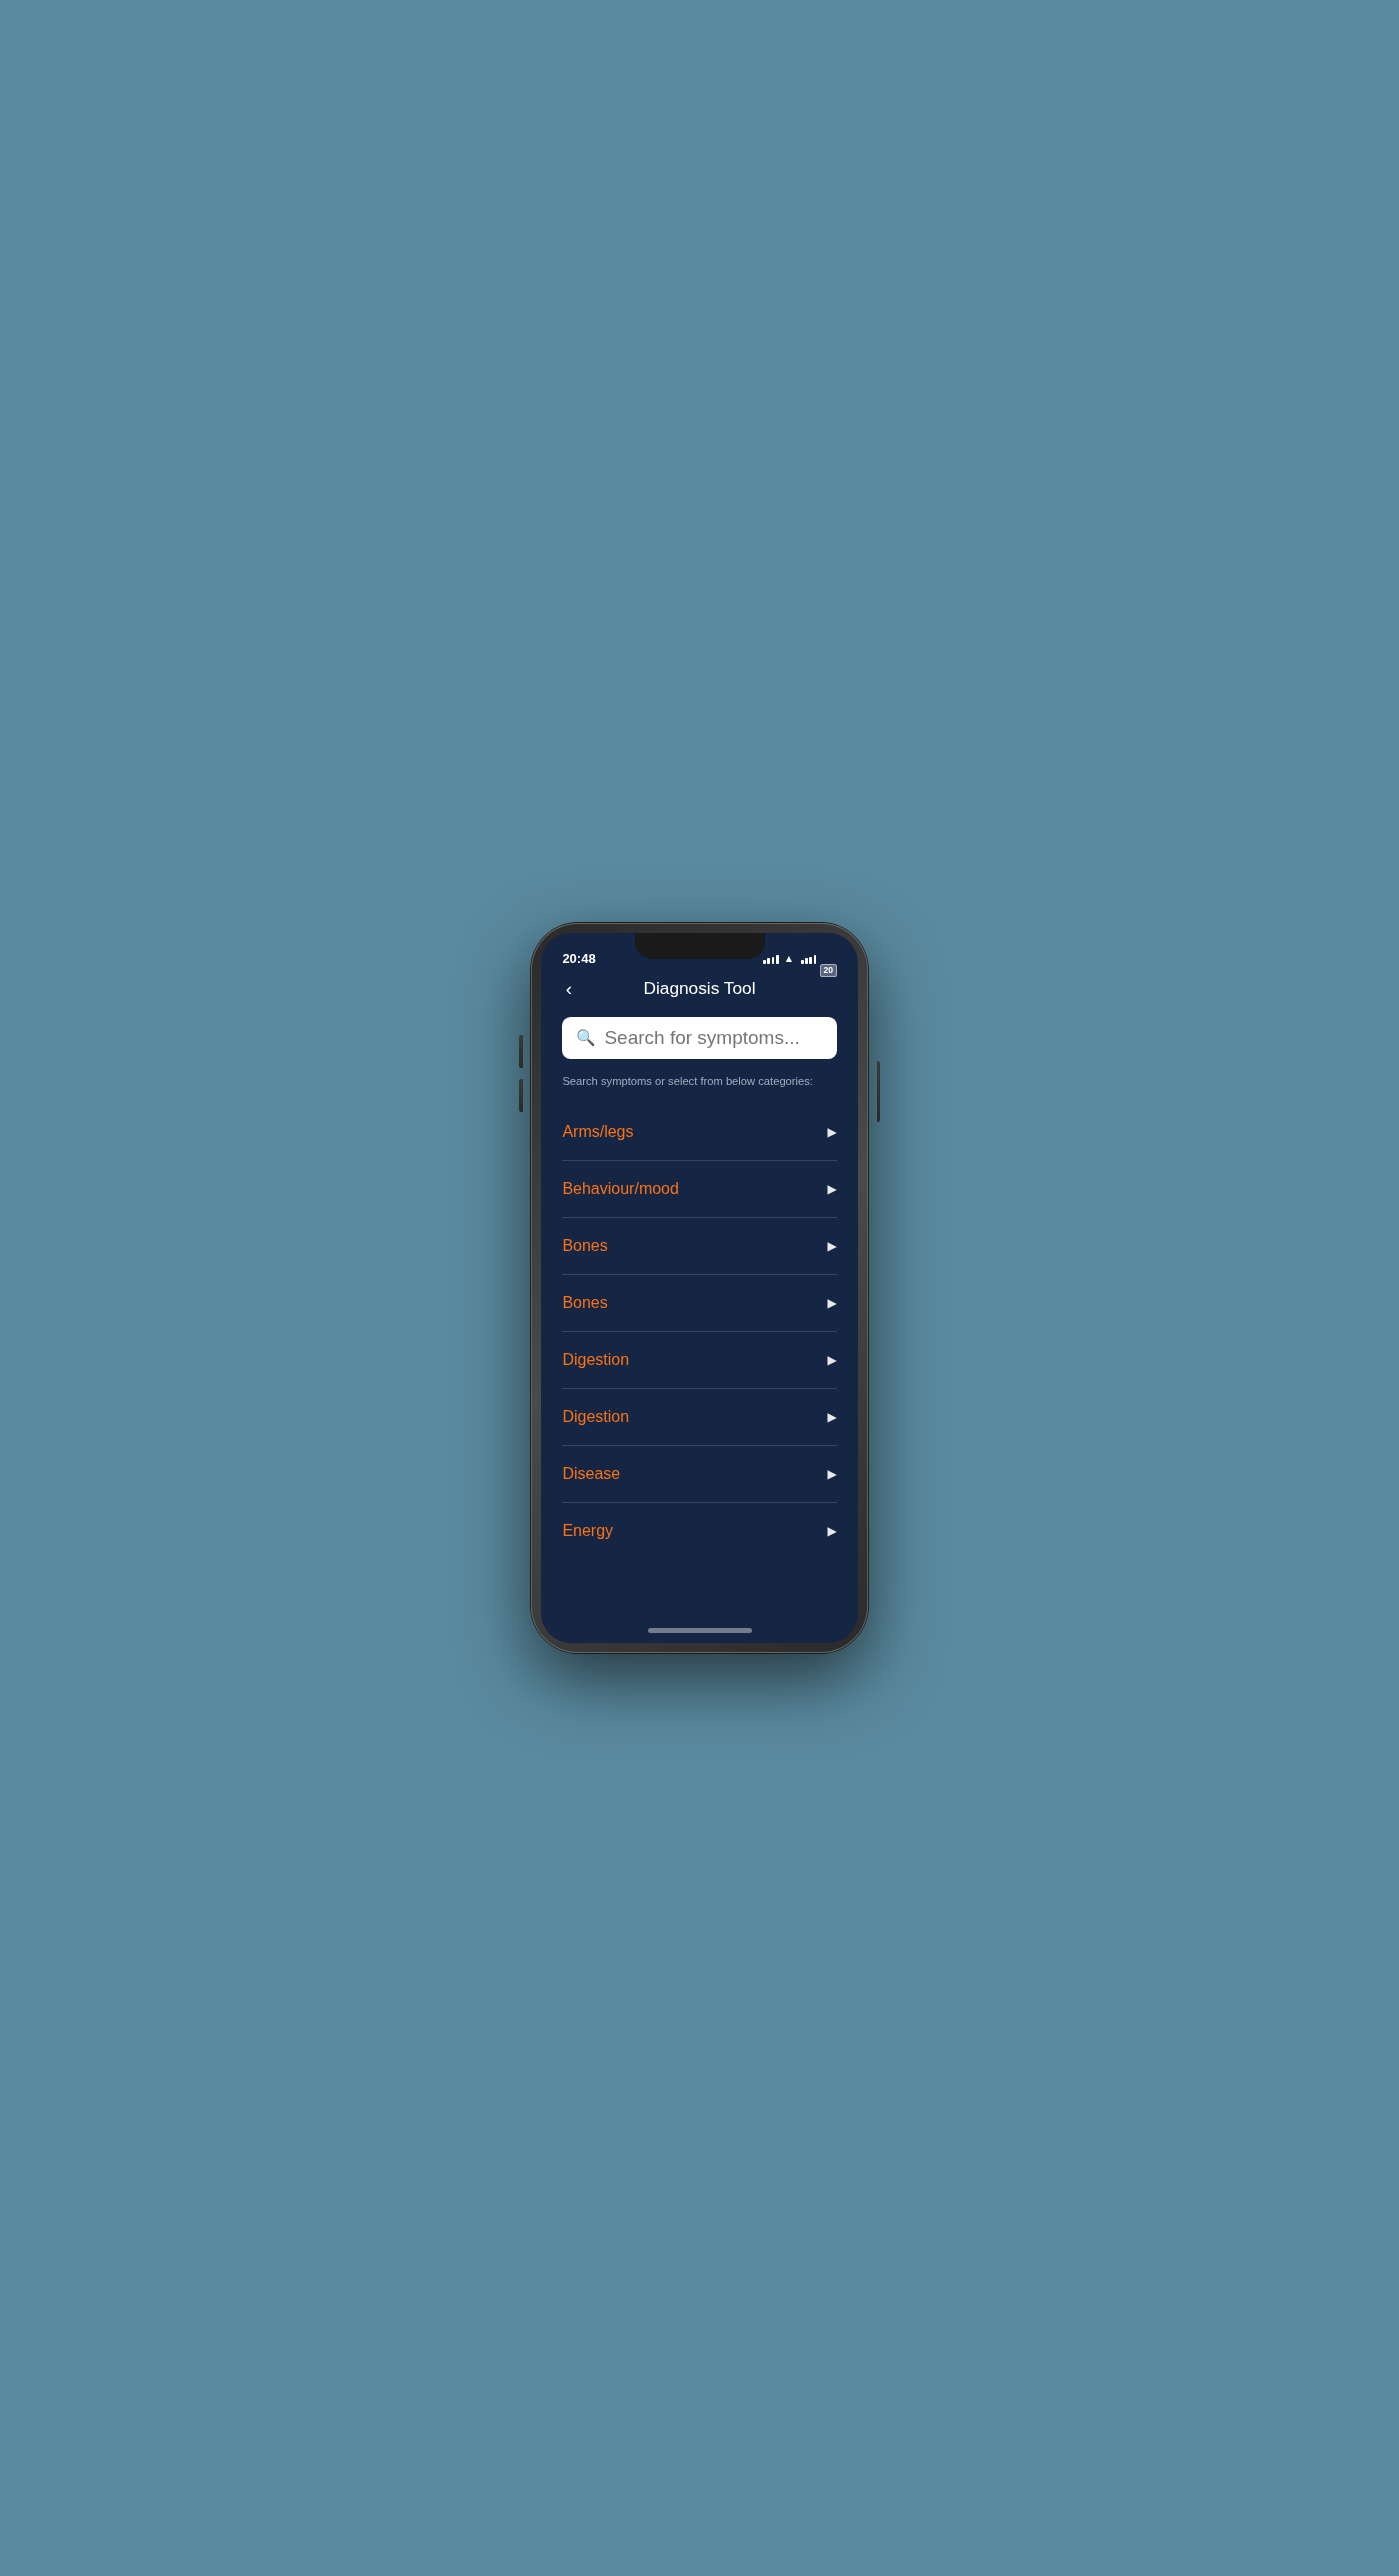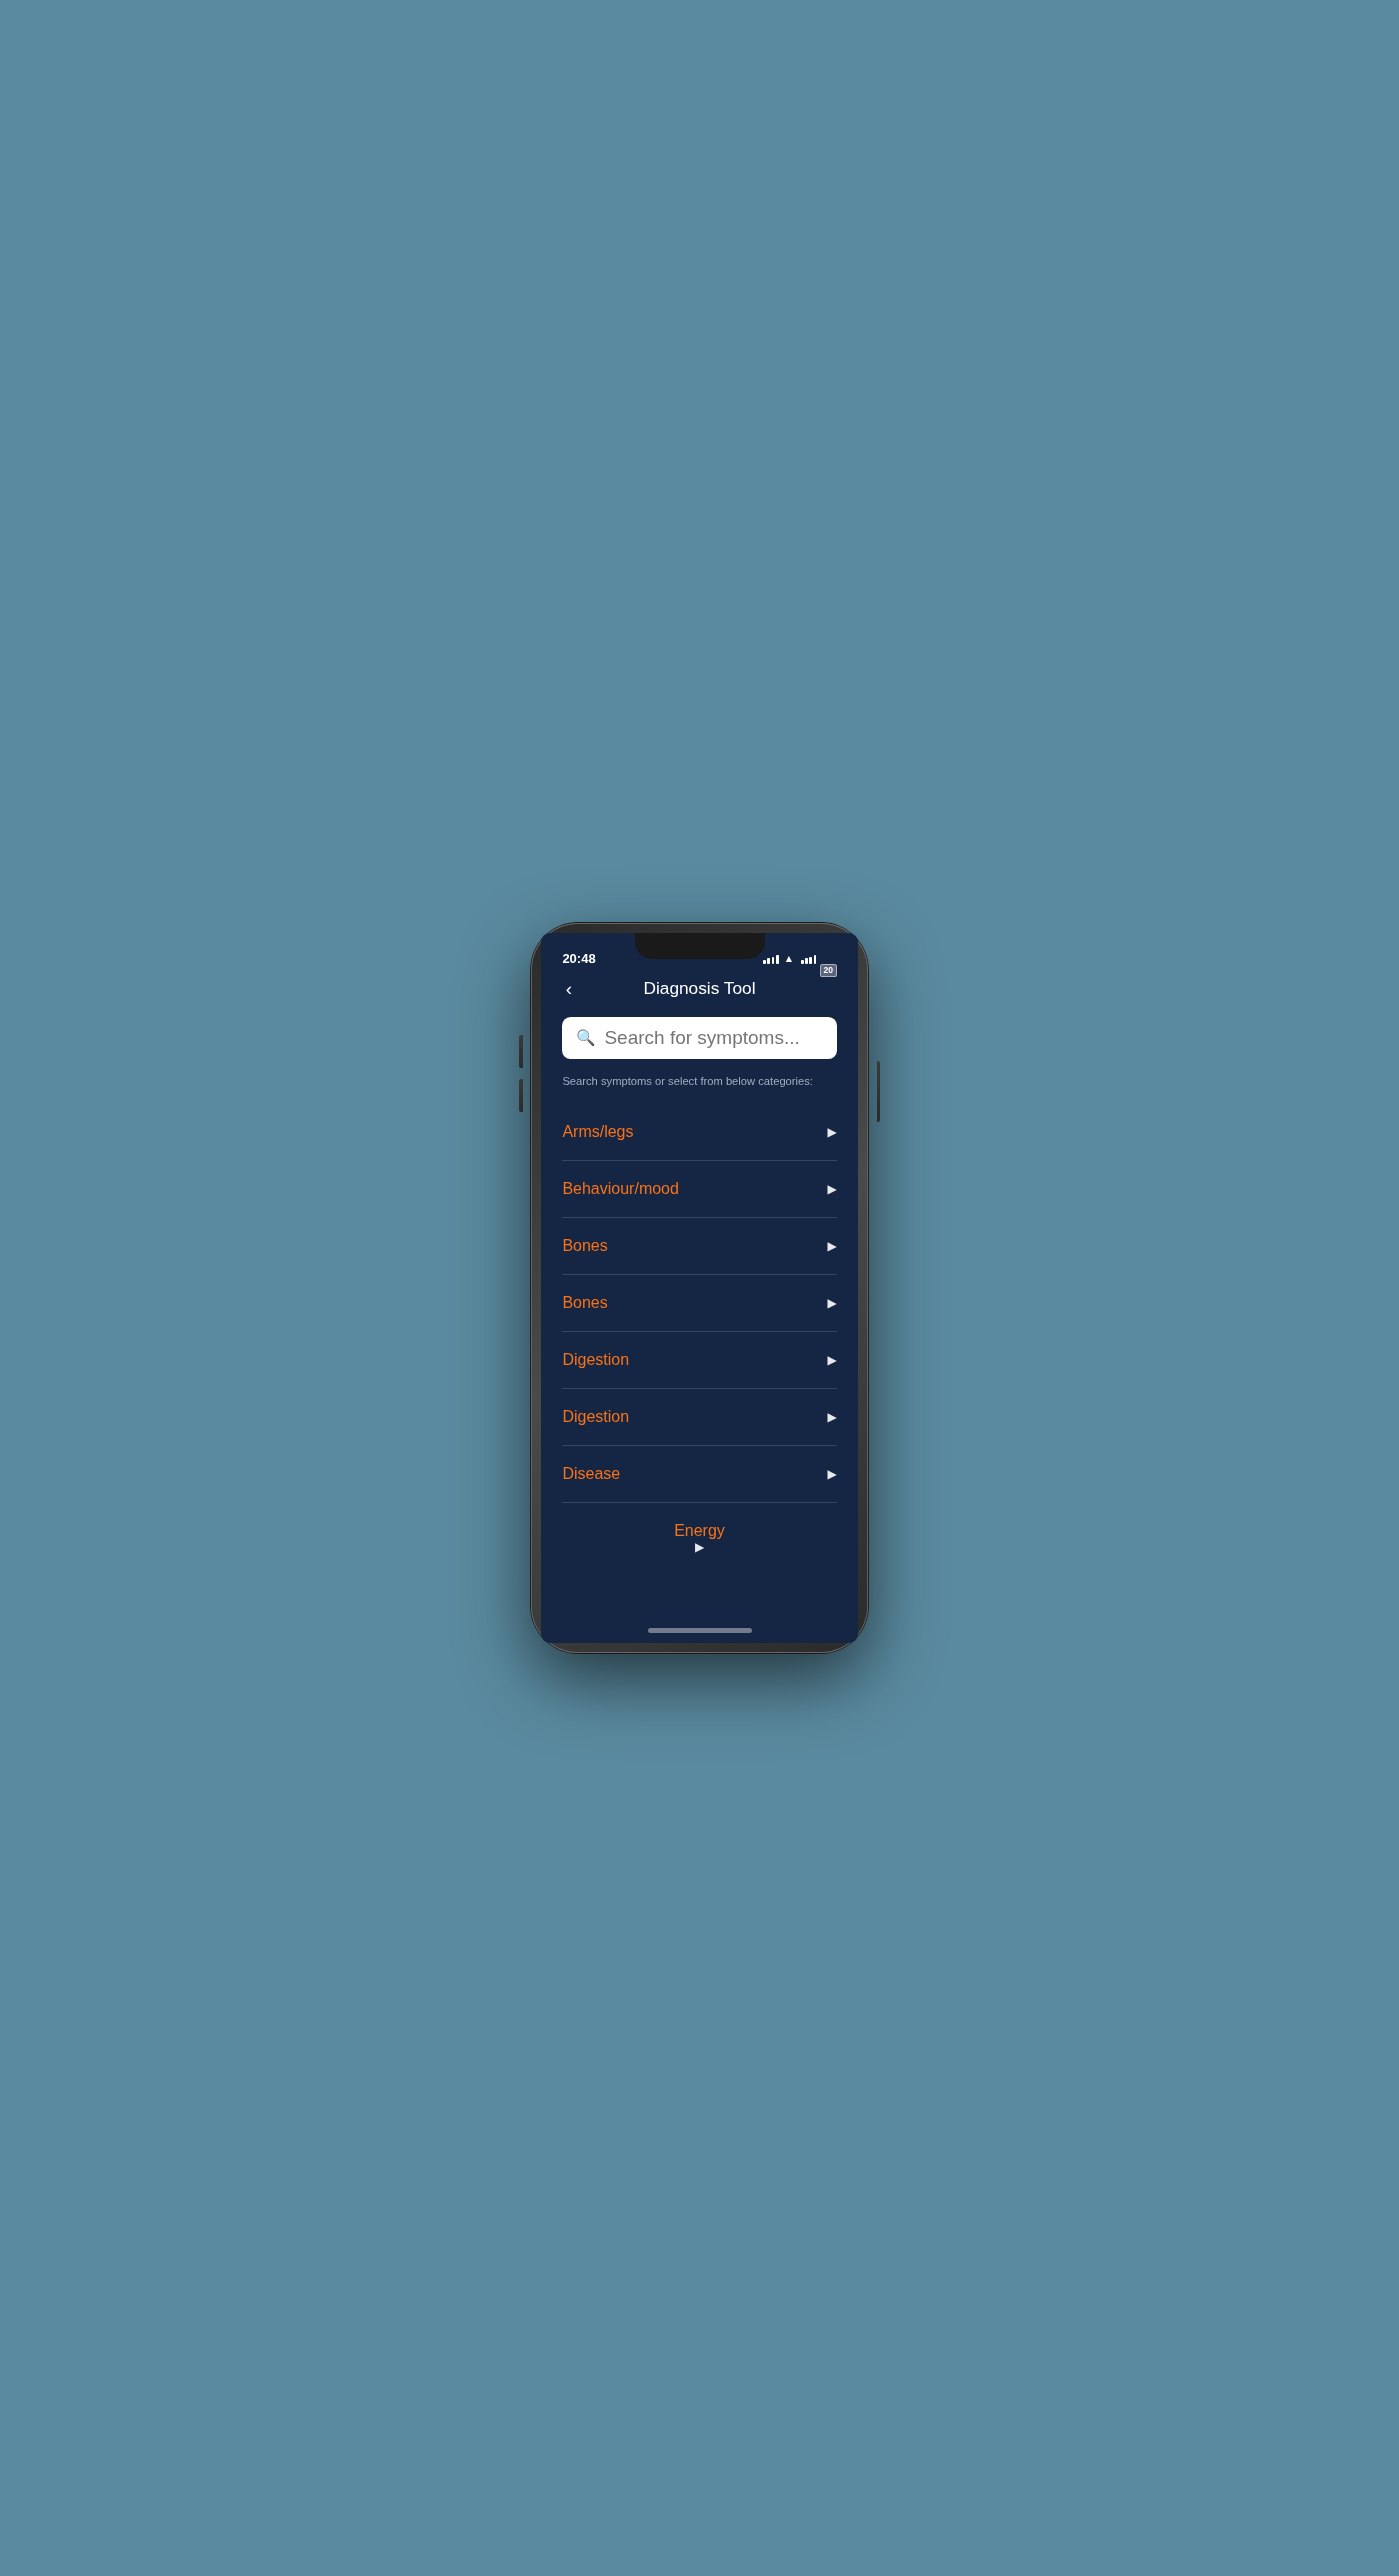--- a/index.html
+++ b/index.html
@@ -23,21 +23,21 @@
         0 0 0 0.9px #1a1a1a,
         0 26px 69px rgba(0,0,0,0.6),
         inset 0 0 0 0.9px #666;
       position: relative;
     }
 
     .phone-inner {
       width: 100%;
       height: 100%;
       background: #152544;
-      border-radius: 9px;
+      border-radius: 30px;
       overflow: hidden;
       position: relative;
       display: flex;
       flex-direction: column;
     }
 
     
     .notch {
       position: absolute;
       top: 0;
@@ -190,21 +190,20 @@
       display: flex;
       align-items: center;
       justify-content: space-between;
       padding: 19px 0;
       border-bottom: 0.9px solid rgba(255,255,255,0.15);
       cursor: pointer;
     }
 
     .category-item:last-child {
       border-bottom: none;
-      flex-direction: column;
     }
 
     .category-label {
       color: #f97316;
       font-size: 16px;
       font-weight: 500;
     }
 
     .chevron-right {
       color: white;

